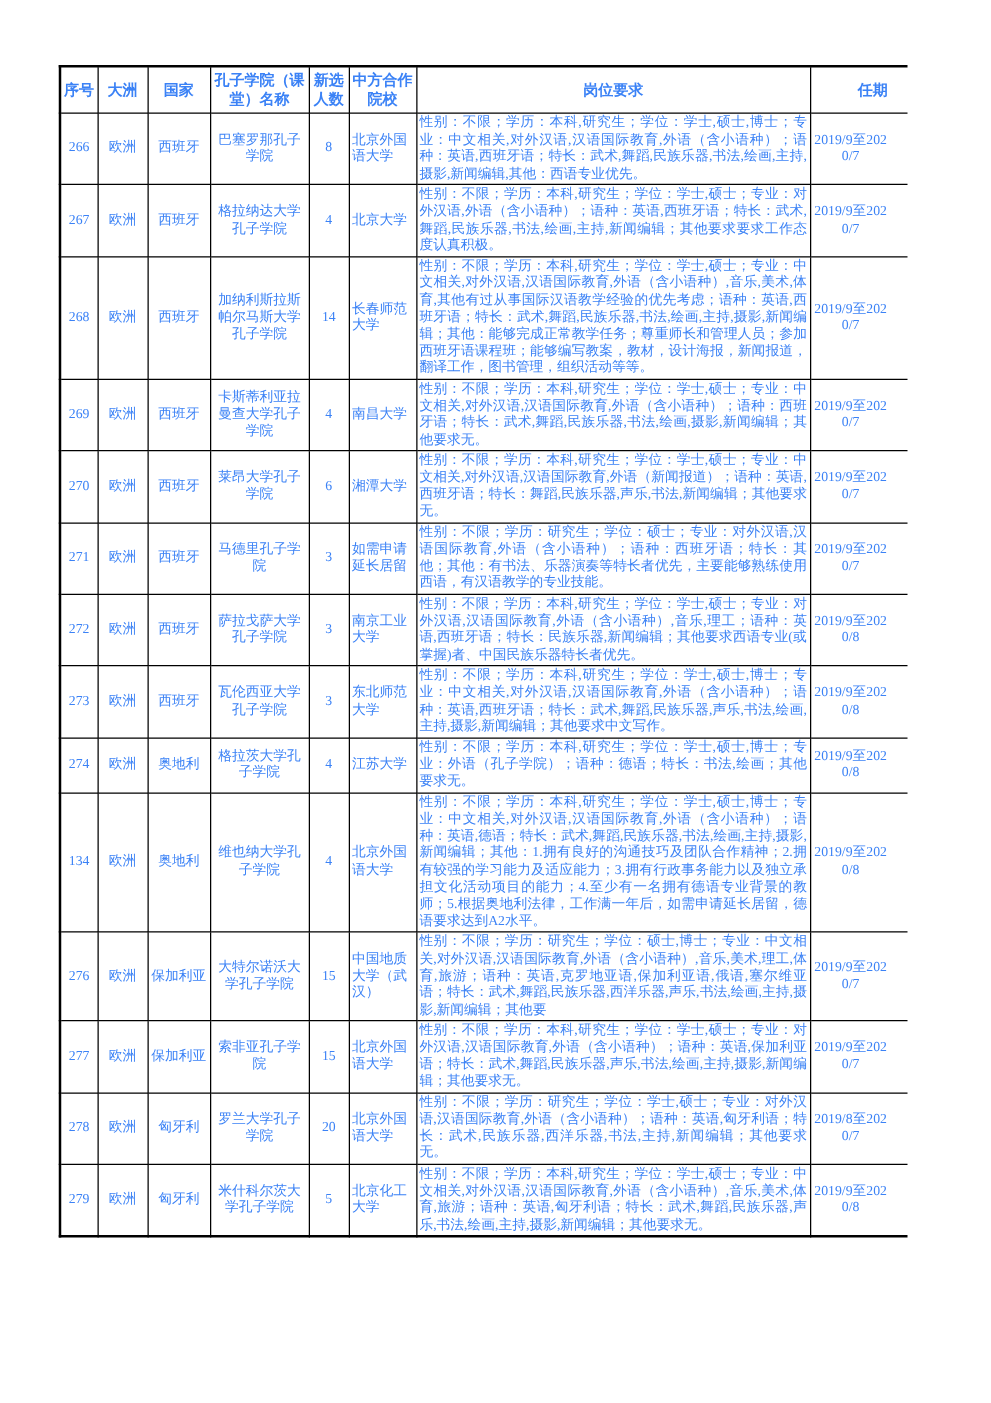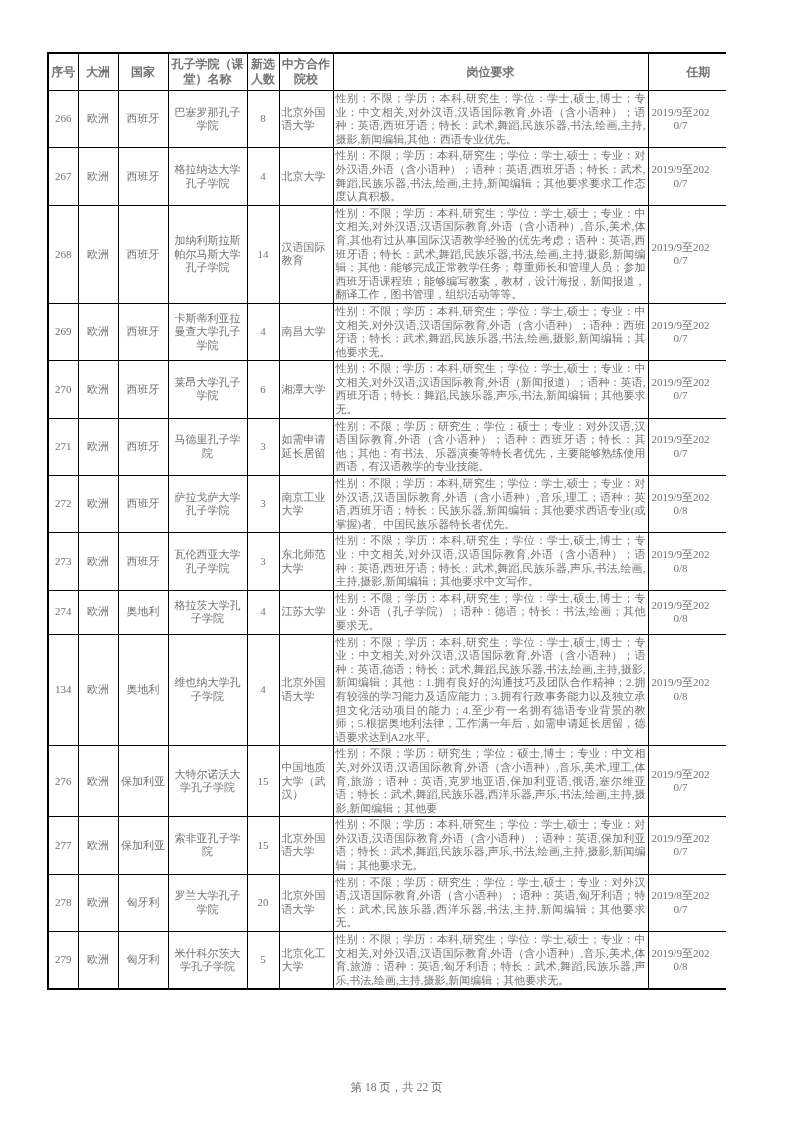--- a/index.html
+++ b/index.html
@@ -2,21 +2,21 @@
 <html><head>
 <meta charset="utf-8">
 <style>
   html, body { margin: 0; padding: 0; background: #ffffff; }
   .page {
     position: relative;
     width: 726px;
     height: 1122px;
     background: #ffffff;
     font-family: "Liberation Serif", serif;
-    color: #737373;
+    color: #3b82f6;
     overflow: hidden;
   }
   table.roster {
     position: absolute;
     left: 47px;
     top: 52px;
     width: 701px;
     border-collapse: collapse;
     table-layout: fixed;
     border: 2px solid #000;
@@ -97,21 +97,21 @@
           <td>北京大学</td>
           <td class="req">性别：不限；学历：本科,研究生；学位：学士,硕士；专业：对外汉语,外语（含小语种）；语种：英语,西班牙语；特长：武术,舞蹈,民族乐器,书法,绘画,主持,新闻编辑；其他要求要求工作态度认真积极。</td>
           <td class="term"><span>2019/9至2020/7</span></td>
         </tr>
         <tr>
           <td class="c">268</td>
           <td class="c">欧洲</td>
           <td class="c">西班牙</td>
           <td class="c">加纳利斯拉斯帕尔马斯大学孔子学院</td>
           <td class="c">14</td>
-          <td>汉语国际教育</td>
+          <td>长春师范大学</td>
           <td class="req">性别：不限；学历：本科,研究生；学位：学士,硕士；专业：中文相关,对外汉语,汉语国际教育,外语（含小语种）,音乐,美术,体育,其他有过从事国际汉语教学经验的优先考虑；语种：英语,西班牙语；特长：武术,舞蹈,民族乐器,书法,绘画,主持,摄影,新闻编辑；其他：能够完成正常教学任务；尊重师长和管理人员；参加西班牙语课程班；能够编写教案，教材，设计海报，新闻报道，翻译工作，图书管理，组织活动等等。</td>
           <td class="term"><span>2019/9至2020/7</span></td>
         </tr>
         <tr>
           <td class="c">269</td>
           <td class="c">欧洲</td>
           <td class="c">西班牙</td>
           <td class="c">卡斯蒂利亚拉曼查大学孔子学院</td>
           <td class="c">4</td>
           <td>南昌大学</td>
@@ -214,15 +214,14 @@
           <td class="c">匈牙利</td>
           <td class="c">米什科尔茨大学孔子学院</td>
           <td class="c">5</td>
           <td>北京化工大学</td>
           <td class="req">性别：不限；学历：本科,研究生；学位：学士,硕士；专业：中文相关,对外汉语,汉语国际教育,外语（含小语种）,音乐,美术,体育,旅游；语种：英语,匈牙利语；特长：武术,舞蹈,民族乐器,声乐,书法,绘画,主持,摄影,新闻编辑；其他要求无。</td>
           <td class="term"><span>2019/9至2020/8</span></td>
         </tr>
       </tbody>
   </table>
 
-  <div class="footer">第 18 页，共 22 页</div>
 
 </div>
 
 </body></html>

